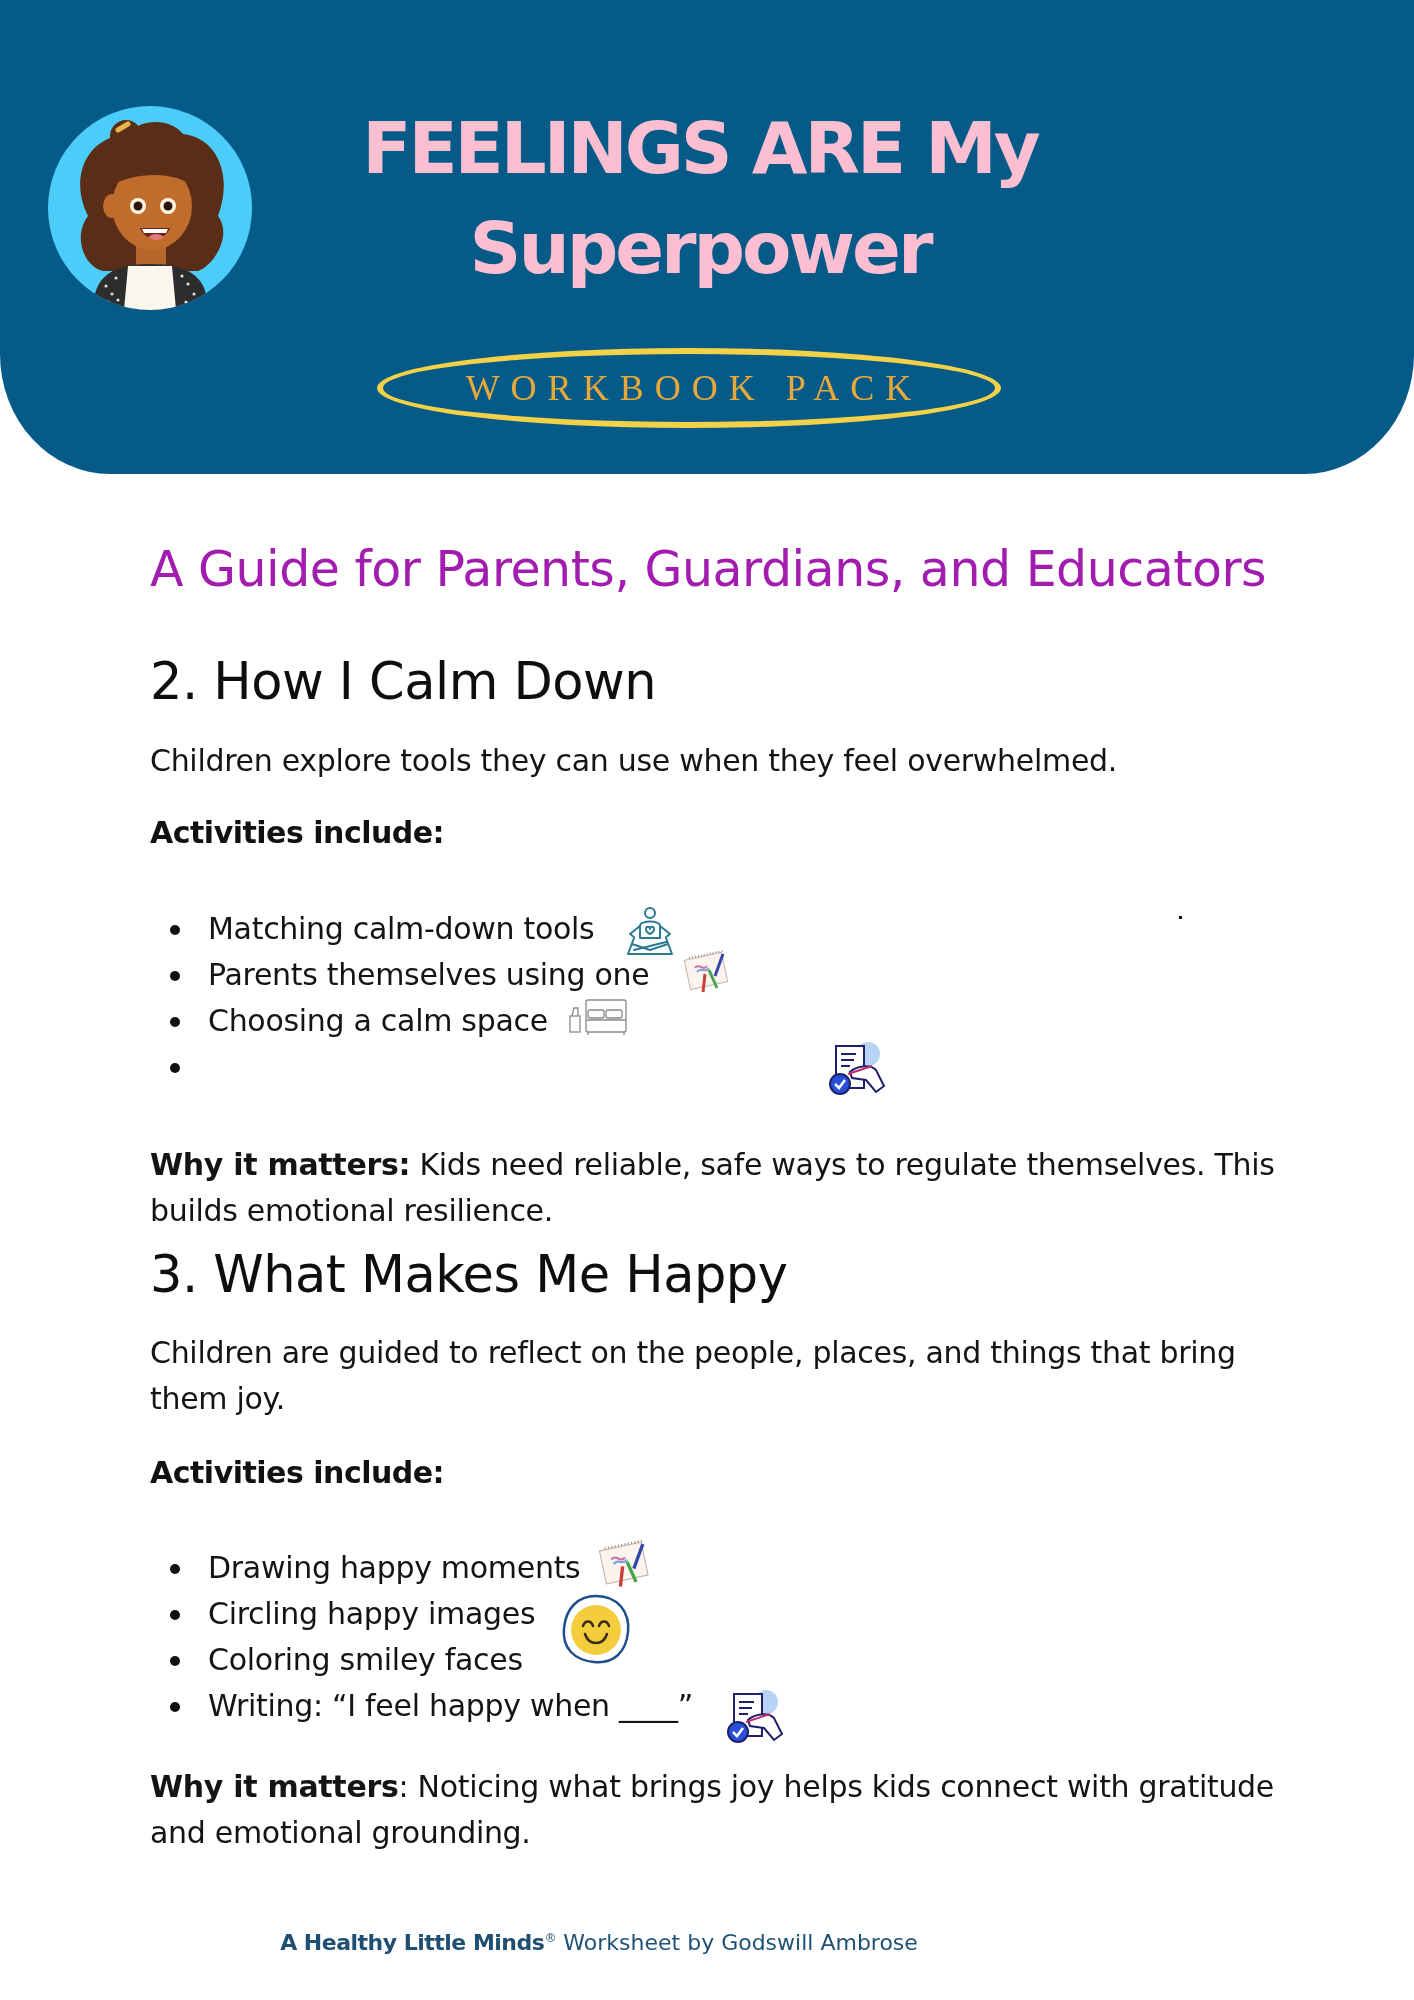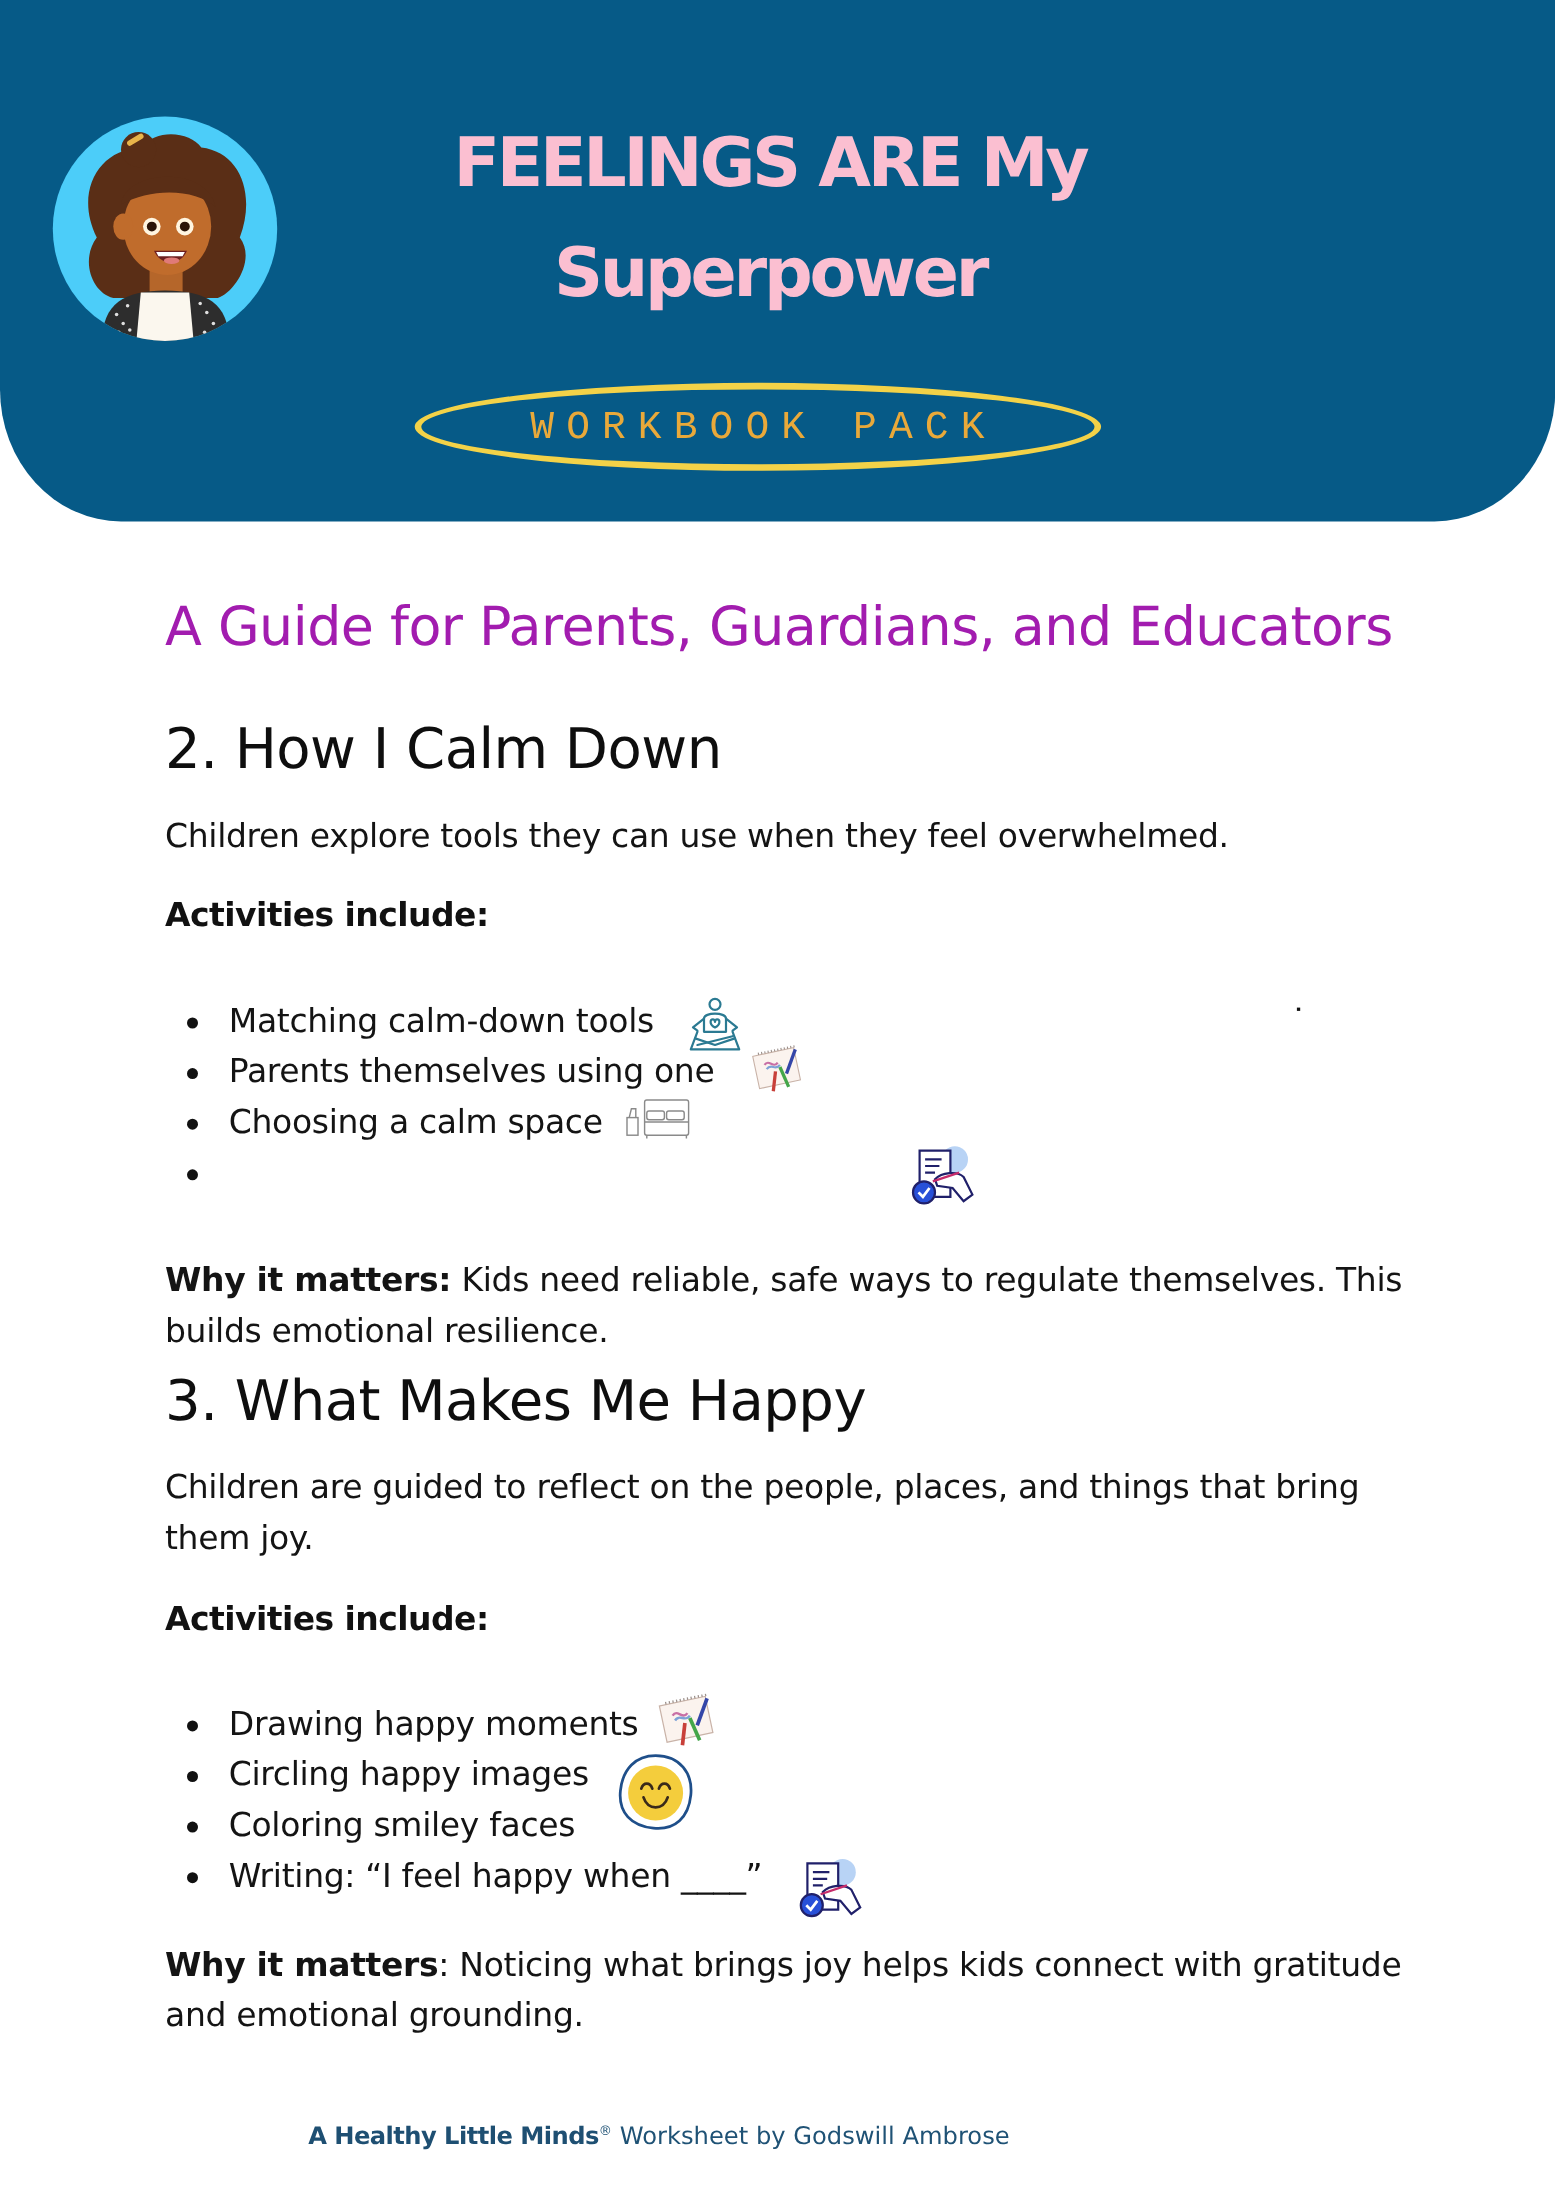--- a/index.html
+++ b/index.html
@@ -15,31 +15,31 @@
   .avatar {
     position: absolute; left: 48px; top: 106px; width: 204px; height: 204px;
     border-radius: 50%; background: #4ccdf9; overflow: hidden;
   }
   .avatar svg { width: 100%; height: 100%; display: block; }
 
   .title {
     position: absolute; left: 300px; top: 98px; width: 800px;
     text-align: center; color: #fbbfd1;
     font-family: "DejaVu Sans", sans-serif; font-weight: bold;
-    font-size: 62px; line-height: 100px; letter-spacing: -3px;
+    font-size: 72px; line-height: 100px; letter-spacing: -3px;
   }
   .title .line { display: block; }
 
   .pack-badge {
     position: absolute; left: 377px; top: 348px; width: 624px; height: 80px;
     border: 6px solid #f3d248; border-radius: 50%;
     display: flex; align-items: center; justify-content: center;
   }
   .pack-badge span {
-    color: #e9a93a; font-family: Liberation Mono, monospace;
+    color: #e9a93a; font-family: Liberation Serif, serif;
     font-size: 36px; letter-spacing: 11px; padding-left: 10px;
   }
 
   .content { position: absolute; left: 150px; top: 0; width: 1140px; }
   .guide-title {
     position: absolute; top: 541px; left: 0; white-space: nowrap;
     font-family: "DejaVu Sans", sans-serif; font-size: 49px; font-weight: 500; color: #a21caf;
     letter-spacing: -0.5px;
   }
   .h2 {

